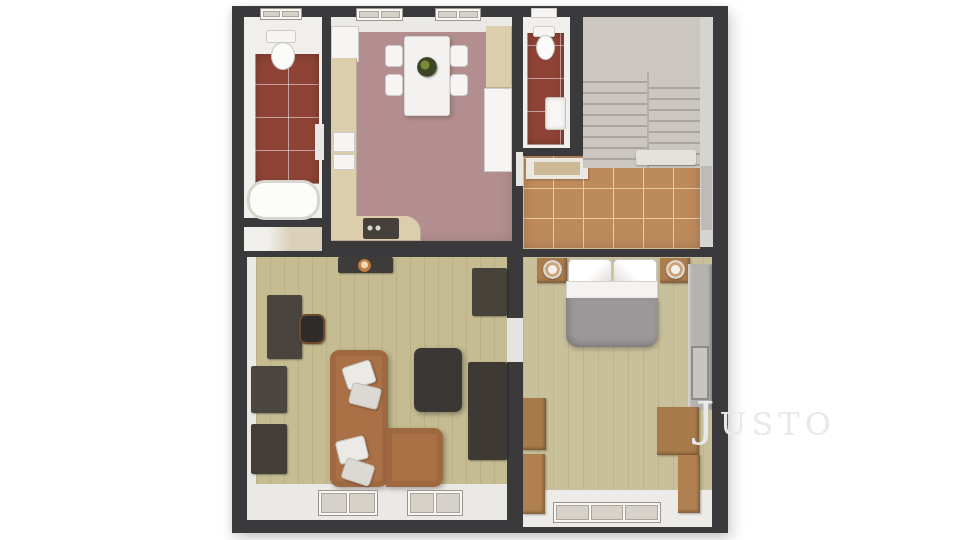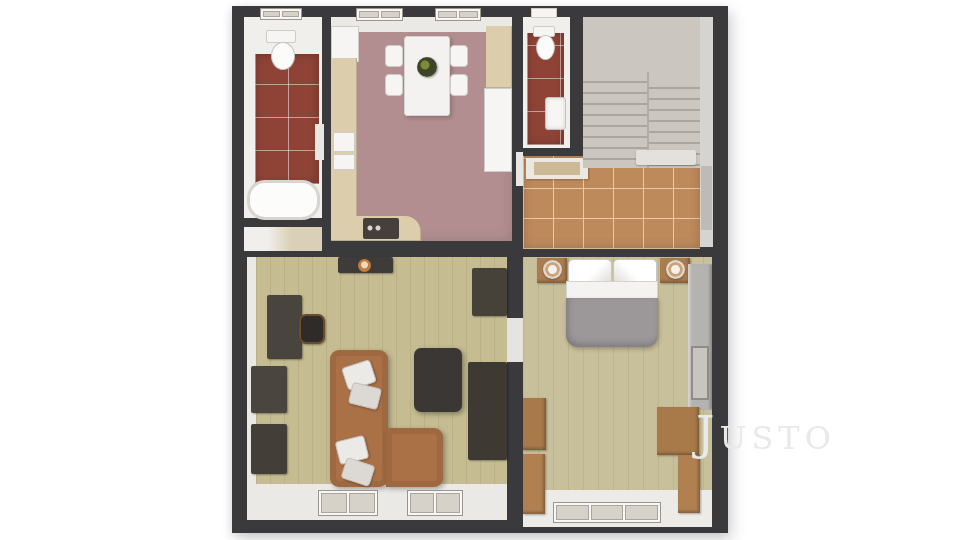--- a/index.html
+++ b/index.html
@@ -146,15 +146,15 @@
   <div class="abs wood-furn" style="left:523px;top:398px;width:23px;height:52px;background:#a87a4a;"></div>
   <div class="abs wood-furn" style="left:523px;top:454px;width:22px;height:60px;background:#b08050;"></div>
   <div class="abs wood-furn" style="left:657px;top:407px;width:42px;height:48px;background:#a87a4a;"></div>
   <div class="abs wood-furn" style="left:678px;top:455px;width:22px;height:58px;background:#b08050;"></div>
   <div class="abs window-frame" style="left:553px;top:502px;width:108px;height:21px;">
       <span></span>
       <span></span>
       <span></span>
     </div>
 
-  <div class="abs watermark" style="left:696px;top:396px;margin-top:14px;">Justo</div>
+  <div class="abs watermark" style="left:696px;top:396px;">Justo</div>
 
 </div>
 
 </body></html>

